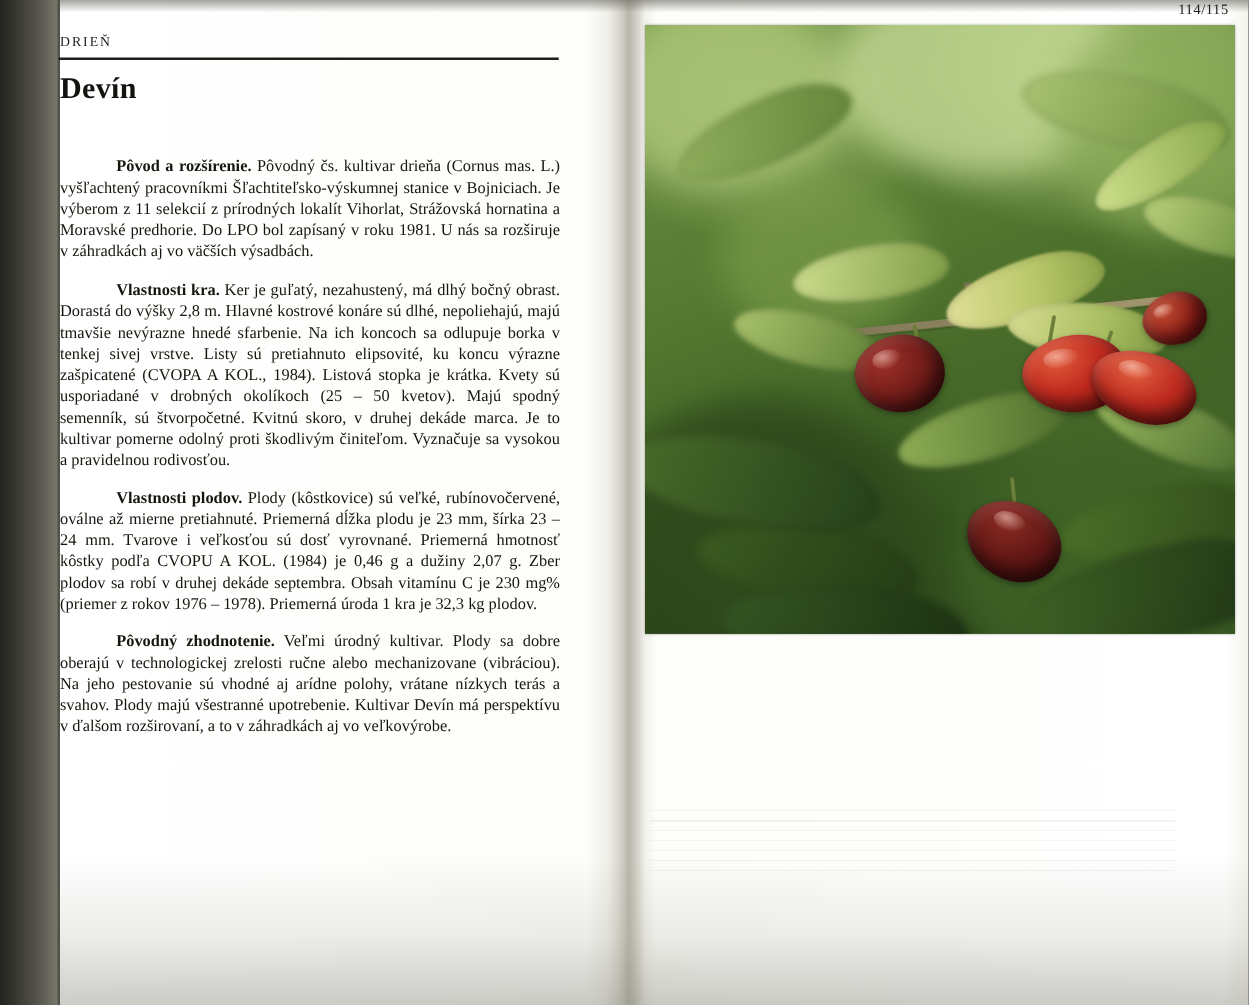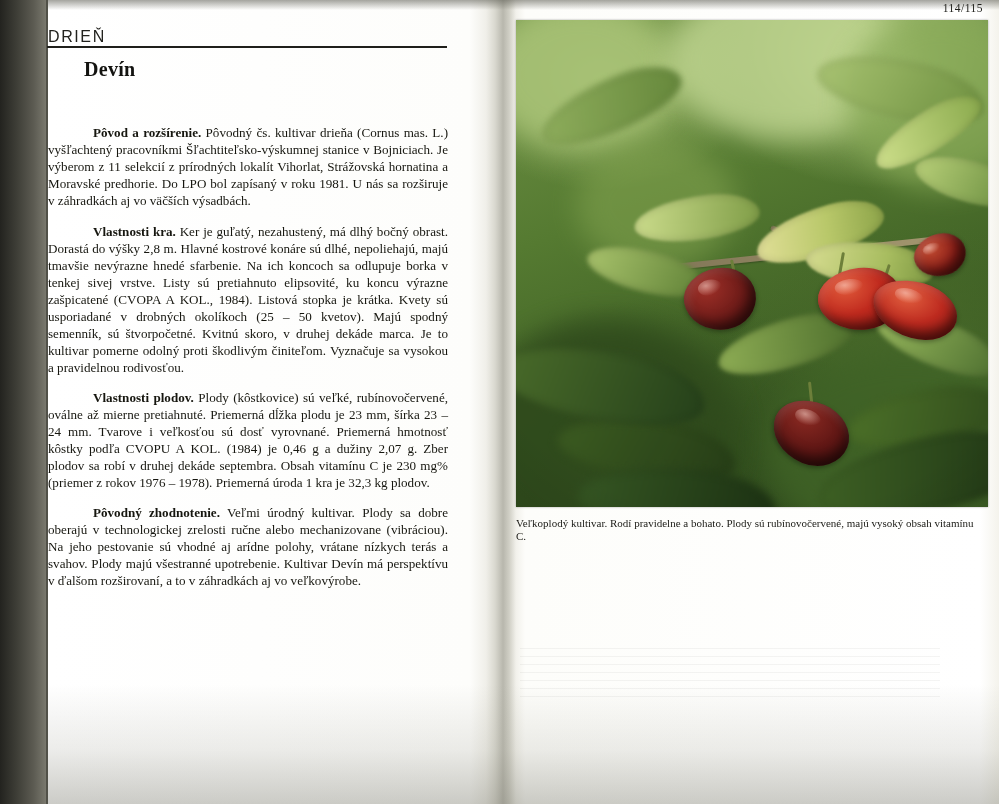--- a/index.html
+++ b/index.html
@@ -62,39 +62,38 @@
 
   
   .left-page {
     position: absolute;
     left: 48px; top: 0;
     width: 446px; height: 804px;
   }
   .running-head {
     position: absolute;
     left: 0px; top: 28px;
-    font-size: 16px;
+    font-size: 11px;
     letter-spacing: 1.6px;
     color: #22221e;
-    font-family: Liberation Sans, sans-serif;
+    font-family: Liberation Serif, serif;
   }
   .head-rule {
     position: absolute;
     left: -1px; top: 46px;
     width: 400px; height: 1.6px;
     background: #1f1f1b;
   }
   .title {
     position: absolute;
     left: 0px; top: 58px;
-    font-size: 20px;
+    font-size: 24px;
     font-weight: bold;
     color: #131310;
     letter-spacing: 0.3px;
-    padding-left: 36px;
   }
   .body-col {
     position: absolute;
     left: 0px; top: 124px;
     width: 400px;
     color: #16160f;
     font-size: 13.1px;
     line-height: 17.0px;
     text-align: justify;
     text-justify: inter-word;
@@ -290,20 +289,17 @@
       </div>
 
       <div class="layer leaf" style="left:-20px; top:330px; width:210px; height:70px; background:linear-gradient(100deg,#4a6c2a,#25401a); transform:rotate(12deg); filter:blur(3px);"></div>
       <div class="layer leaf" style="left:300px; top:418px; width:220px; height:74px; background:linear-gradient(100deg,#3e6124,#1e3414); transform:rotate(-10deg); filter:blur(3.5px);"></div>
       <div class="layer leaf" style="left:60px; top:448px; width:200px; height:66px; background:linear-gradient(100deg,#365723,#1b3012); transform:rotate(6deg); filter:blur(4px);"></div>
 
       <div class="layer" style="left:0; top:0; width:100%; height:100%;
                   background: radial-gradient(ellipse 120% 110% at 50% 42%, rgba(0,0,0,0) 55%, rgba(0,0,0,0.30) 100%);"></div>
     </div>
 
-    <div class="caption">
-      <span class="cap-lead">Veľkoplodý kultivar. Rodí pravidelne a bohato. Plody sú rubínovočervené, majú vysoký obsah vitamínu C.</span>
-    </div>
   </div>
 
   <div class="ghost"></div>
 
 </div>
 
 </body></html>

